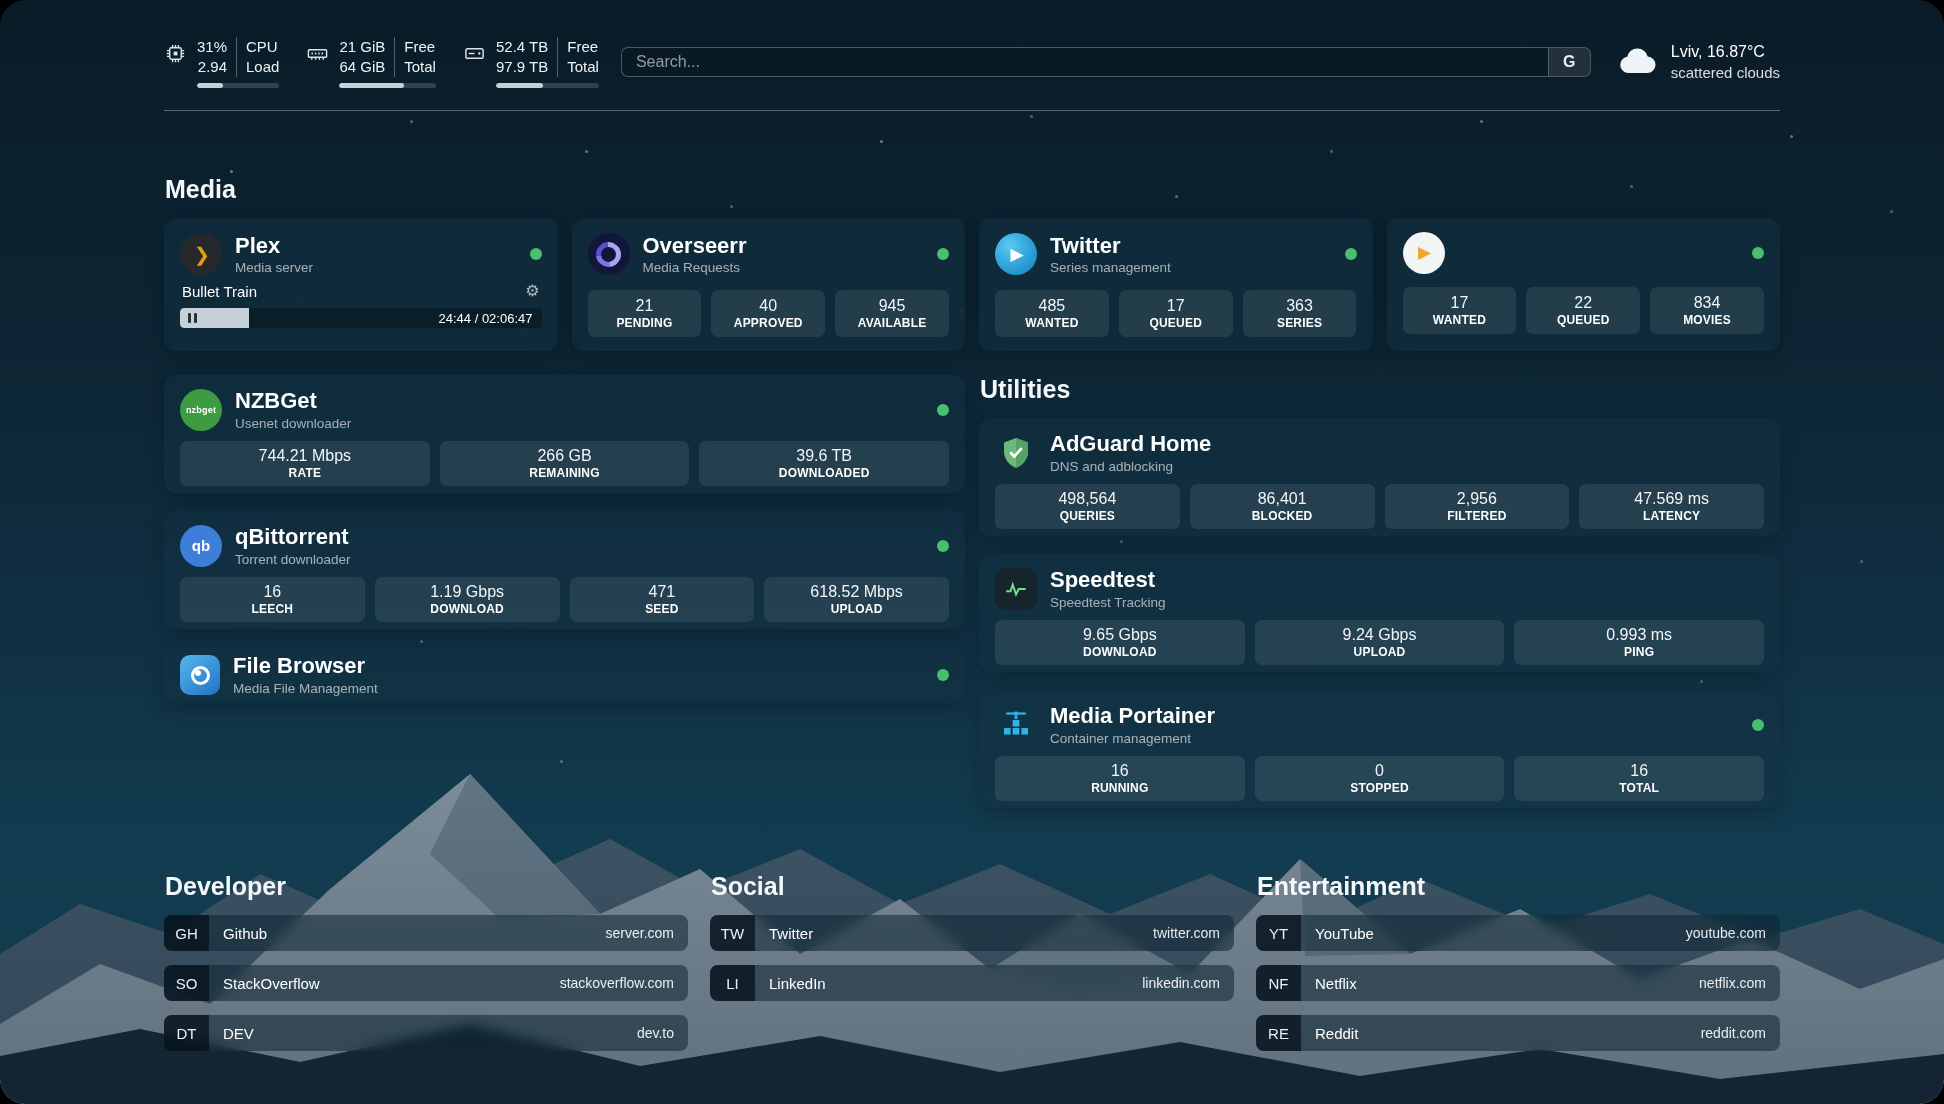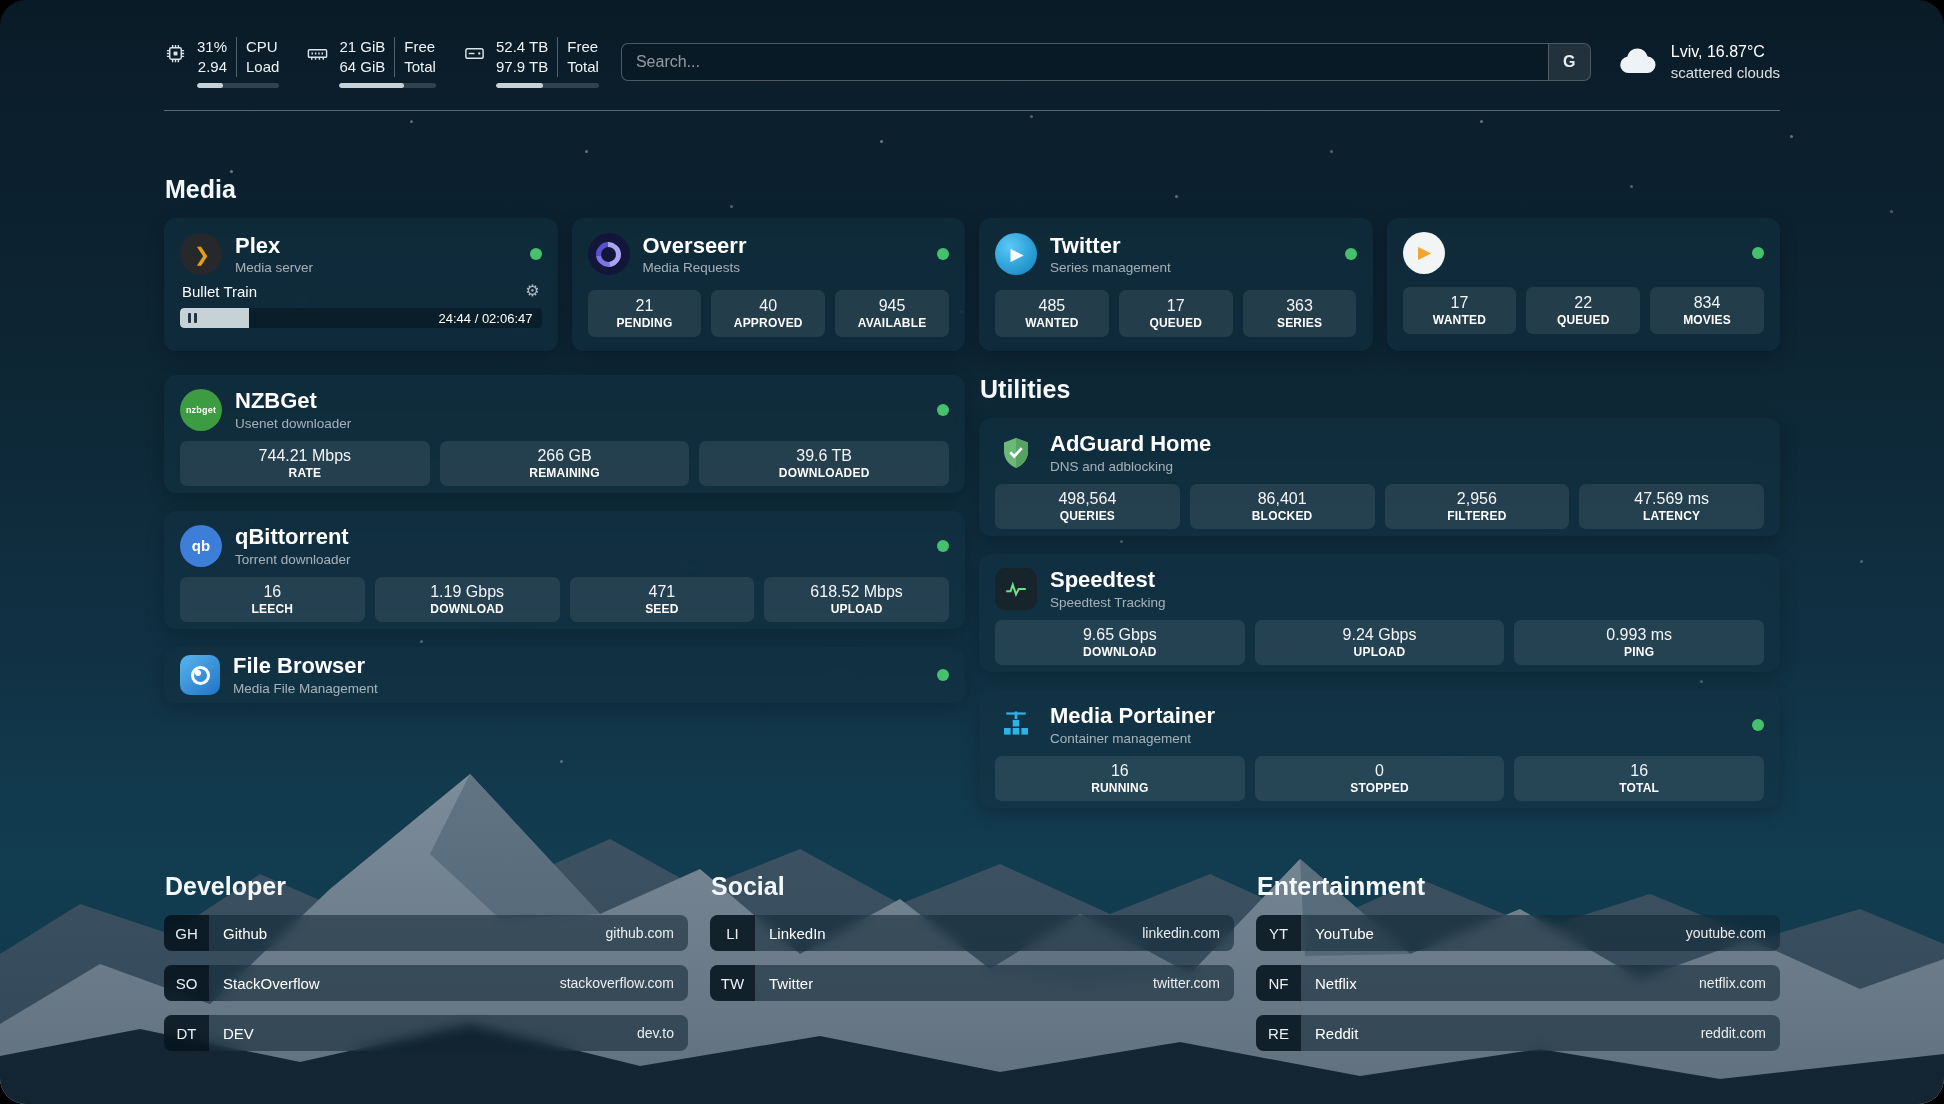--- a/index.html
+++ b/index.html
@@ -35,21 +35,21 @@
   .sys-widgets { display:flex; align-items:flex-start; gap:27px; }
   .sys-widget { display:flex; gap:10px; align-items:flex-start; }
   .sys-icon svg { width:23px; height:23px; margin-top:5px; }
   .sys-rows { display:flex; }
   .sys-col { display:flex; flex-direction:column; font-size:15px; line-height:1.32; color:#eef3f6; }
   .sys-values { align-items:flex-end; padding-right:9px; white-space:nowrap; }
   .sys-labels { border-left:1px solid rgba(255,255,255,0.30); padding-left:9px; }
   .sys-bar { height:5px; border-radius:3px; background:rgba(255,255,255,0.16); margin-top:6px; overflow:hidden; }
   .sys-fill { height:100%; background:#c6d0d7; border-radius:3px; }
 
-  .searchbar { flex:1; display:flex; align-items:center; height:38px; margin:0 26px 0 22px;
+  .searchbar { flex:1; display:flex; align-items:center; height:30px; margin:0 26px 0 22px;
                border:1px solid rgba(255,255,255,0.28); background:rgba(7,23,33,0.50); border-radius:7px; overflow:hidden; }
   .searchbar input { flex:1; height:100%; background:transparent; border:0; outline:none; padding:0 14px;
                      color:#edf2f5; font:16px "Liberation Sans","DejaVu Sans",sans-serif; }
   .searchbar input::placeholder { color:rgba(255,255,255,0.55); }
   .search-engine { width:42px; align-self:stretch; border:0; border-left:1px solid rgba(255,255,255,0.22);
                    background:rgba(255,255,255,0.10); color:#e6edf1; cursor:pointer;
                    font:600 16px "Liberation Sans","DejaVu Sans",sans-serif; }
 
   .weather { display:flex; align-items:center; gap:12px; }
   .weather svg { width:42px; height:30px; }
@@ -545,48 +545,48 @@
     </div>
 
     <div class="bottom">
 
       <section>
         <div class="section-title">Developer</div>
         <div class="bm-list">
           <a class="bm-row">
             <span class="bm-abbr">GH</span>
             <span class="bm-name">Github</span>
-            <span class="bm-url">github.com</span>
+            <span class="bm-url">server.com</span>
           </a>
           <a class="bm-row">
             <span class="bm-abbr">SO</span>
             <span class="bm-name">StackOverflow</span>
             <span class="bm-url">stackoverflow.com</span>
           </a>
           <a class="bm-row">
             <span class="bm-abbr">DT</span>
             <span class="bm-name">DEV</span>
             <span class="bm-url">dev.to</span>
           </a>
         </div>
       </section>
 
       <section>
         <div class="section-title">Social</div>
         <div class="bm-list">
           <a class="bm-row">
+            <span class="bm-abbr">TW</span>
+            <span class="bm-name">Twitter</span>
+            <span class="bm-url">twitter.com</span>
+          </a>
+          <a class="bm-row">
             <span class="bm-abbr">LI</span>
             <span class="bm-name">LinkedIn</span>
             <span class="bm-url">linkedin.com</span>
           </a>
-          <a class="bm-row">
-            <span class="bm-abbr">TW</span>
-            <span class="bm-name">Twitter</span>
-            <span class="bm-url">twitter.com</span>
-          </a>
         </div>
       </section>
 
       <section>
         <div class="section-title">Entertainment</div>
         <div class="bm-list">
           <a class="bm-row">
             <span class="bm-abbr">YT</span>
             <span class="bm-name">YouTube</span>
             <span class="bm-url">youtube.com</span>

